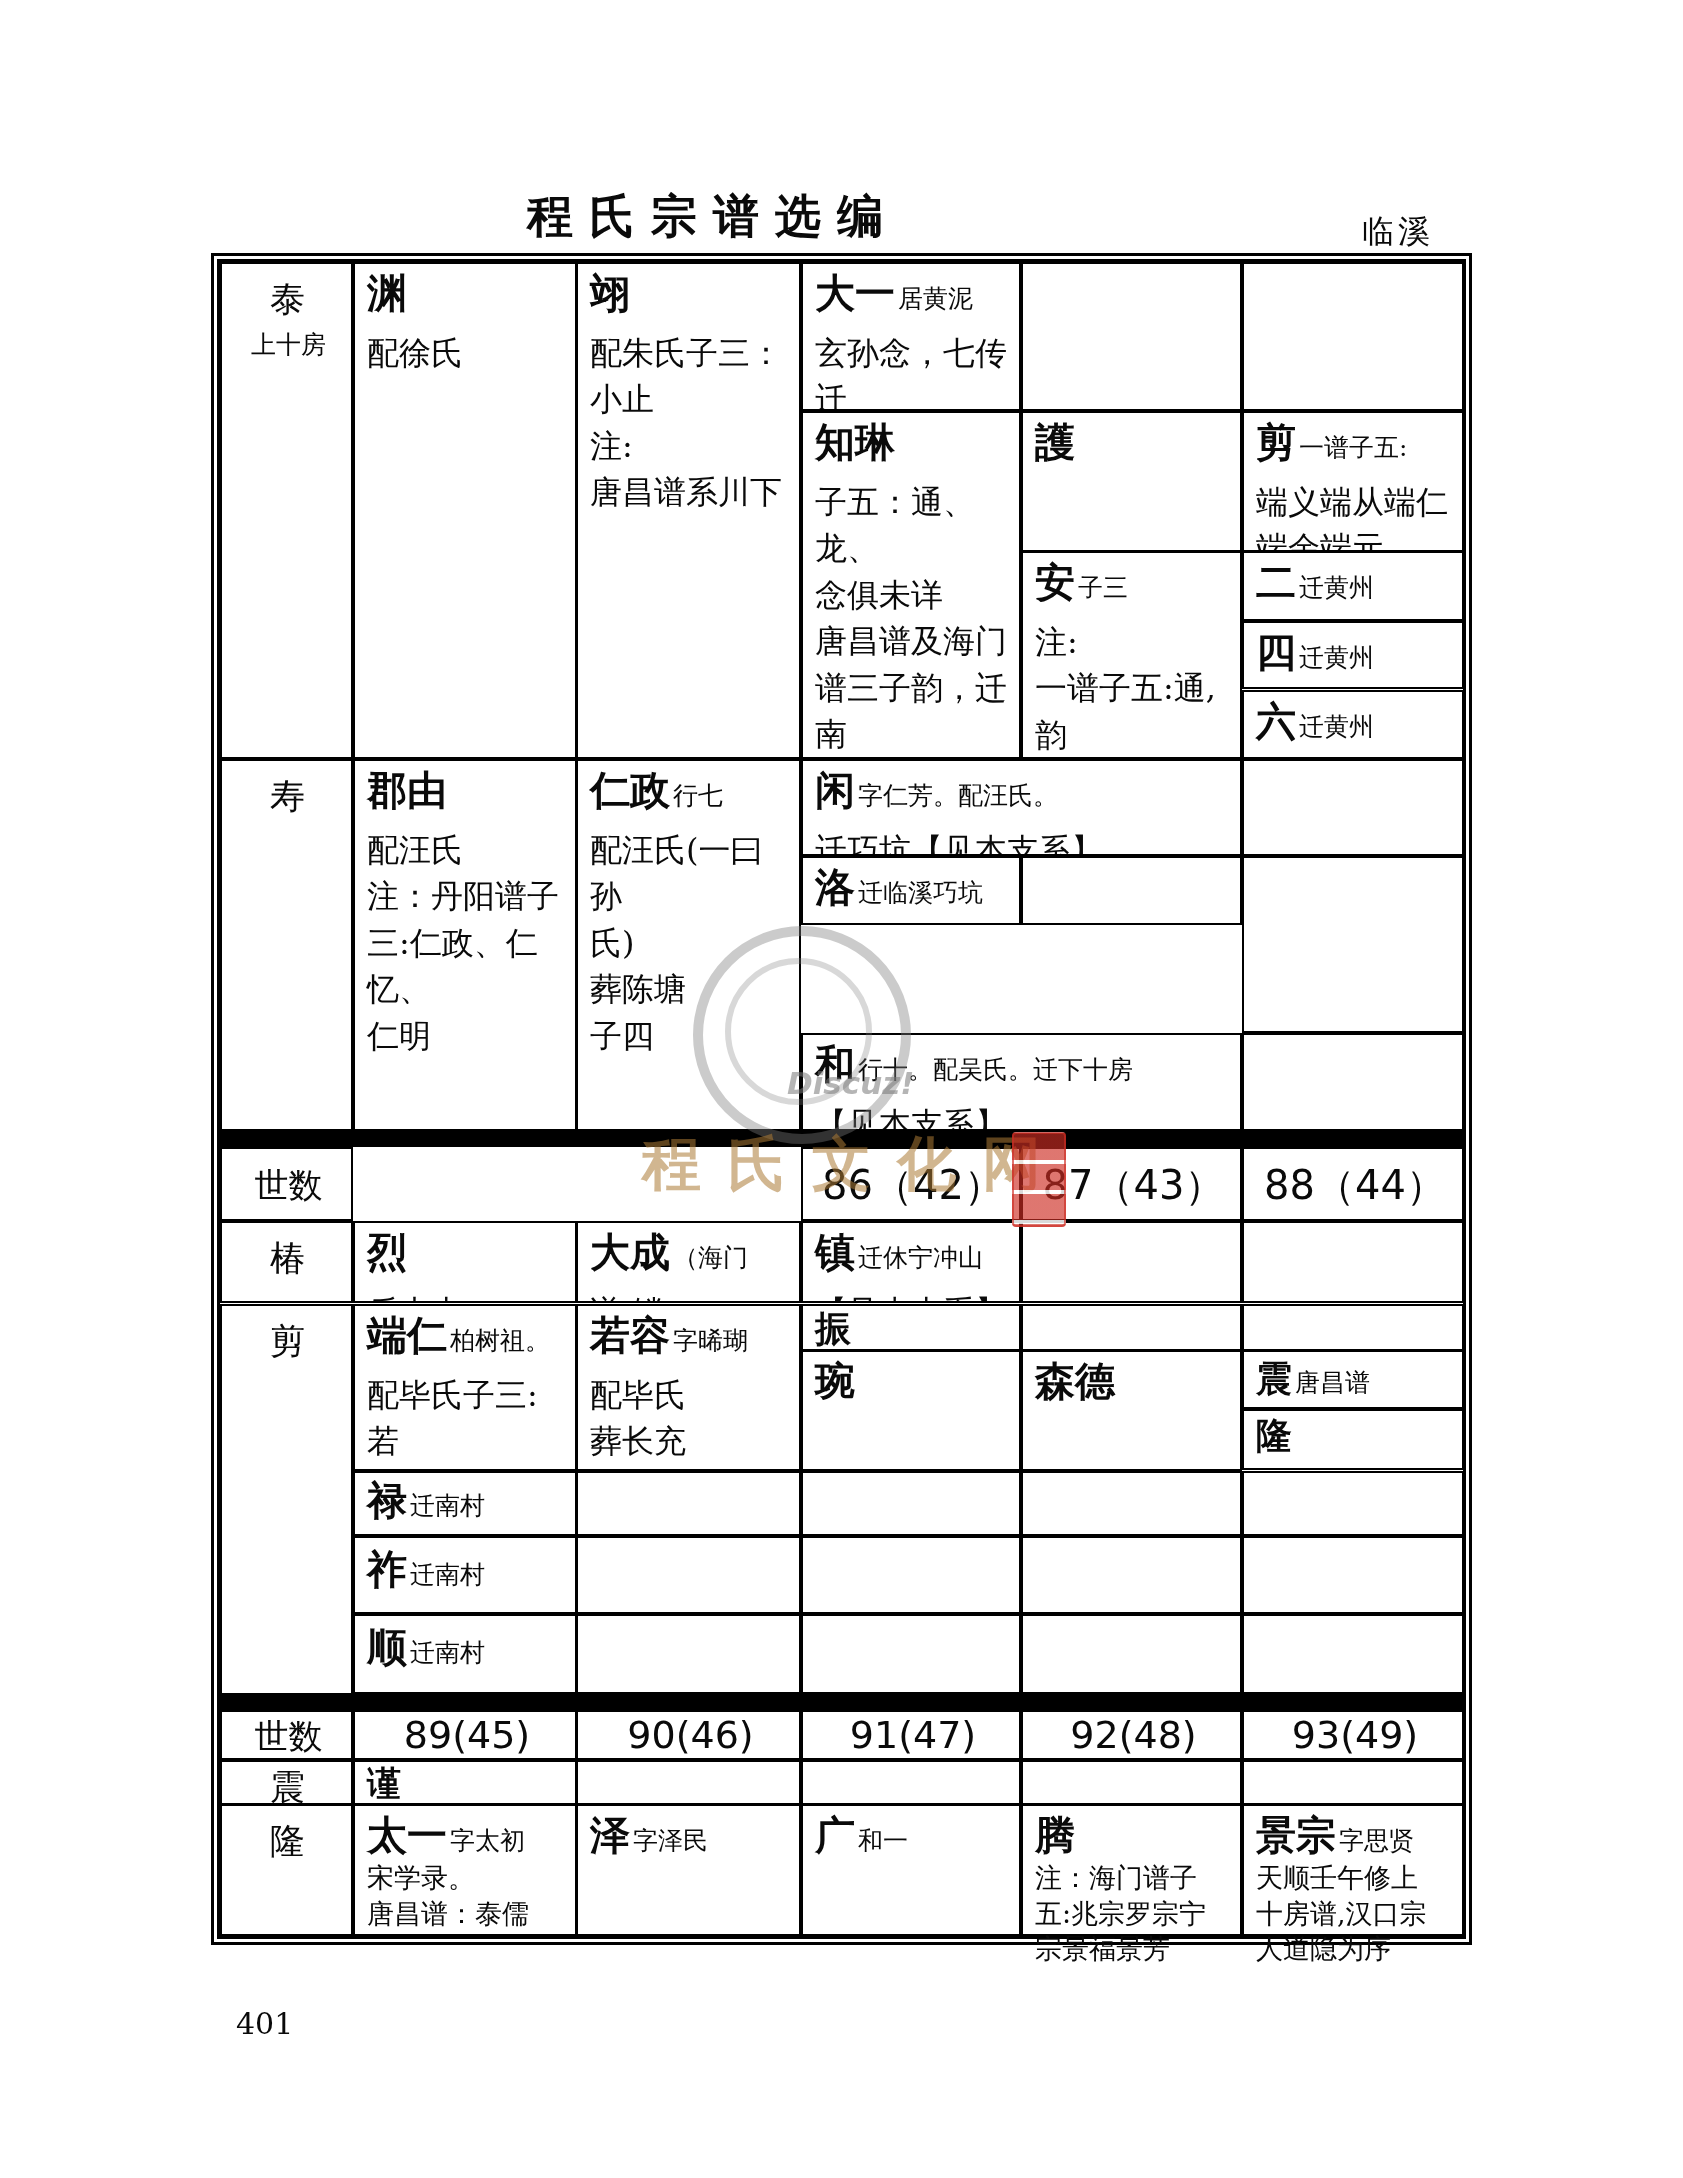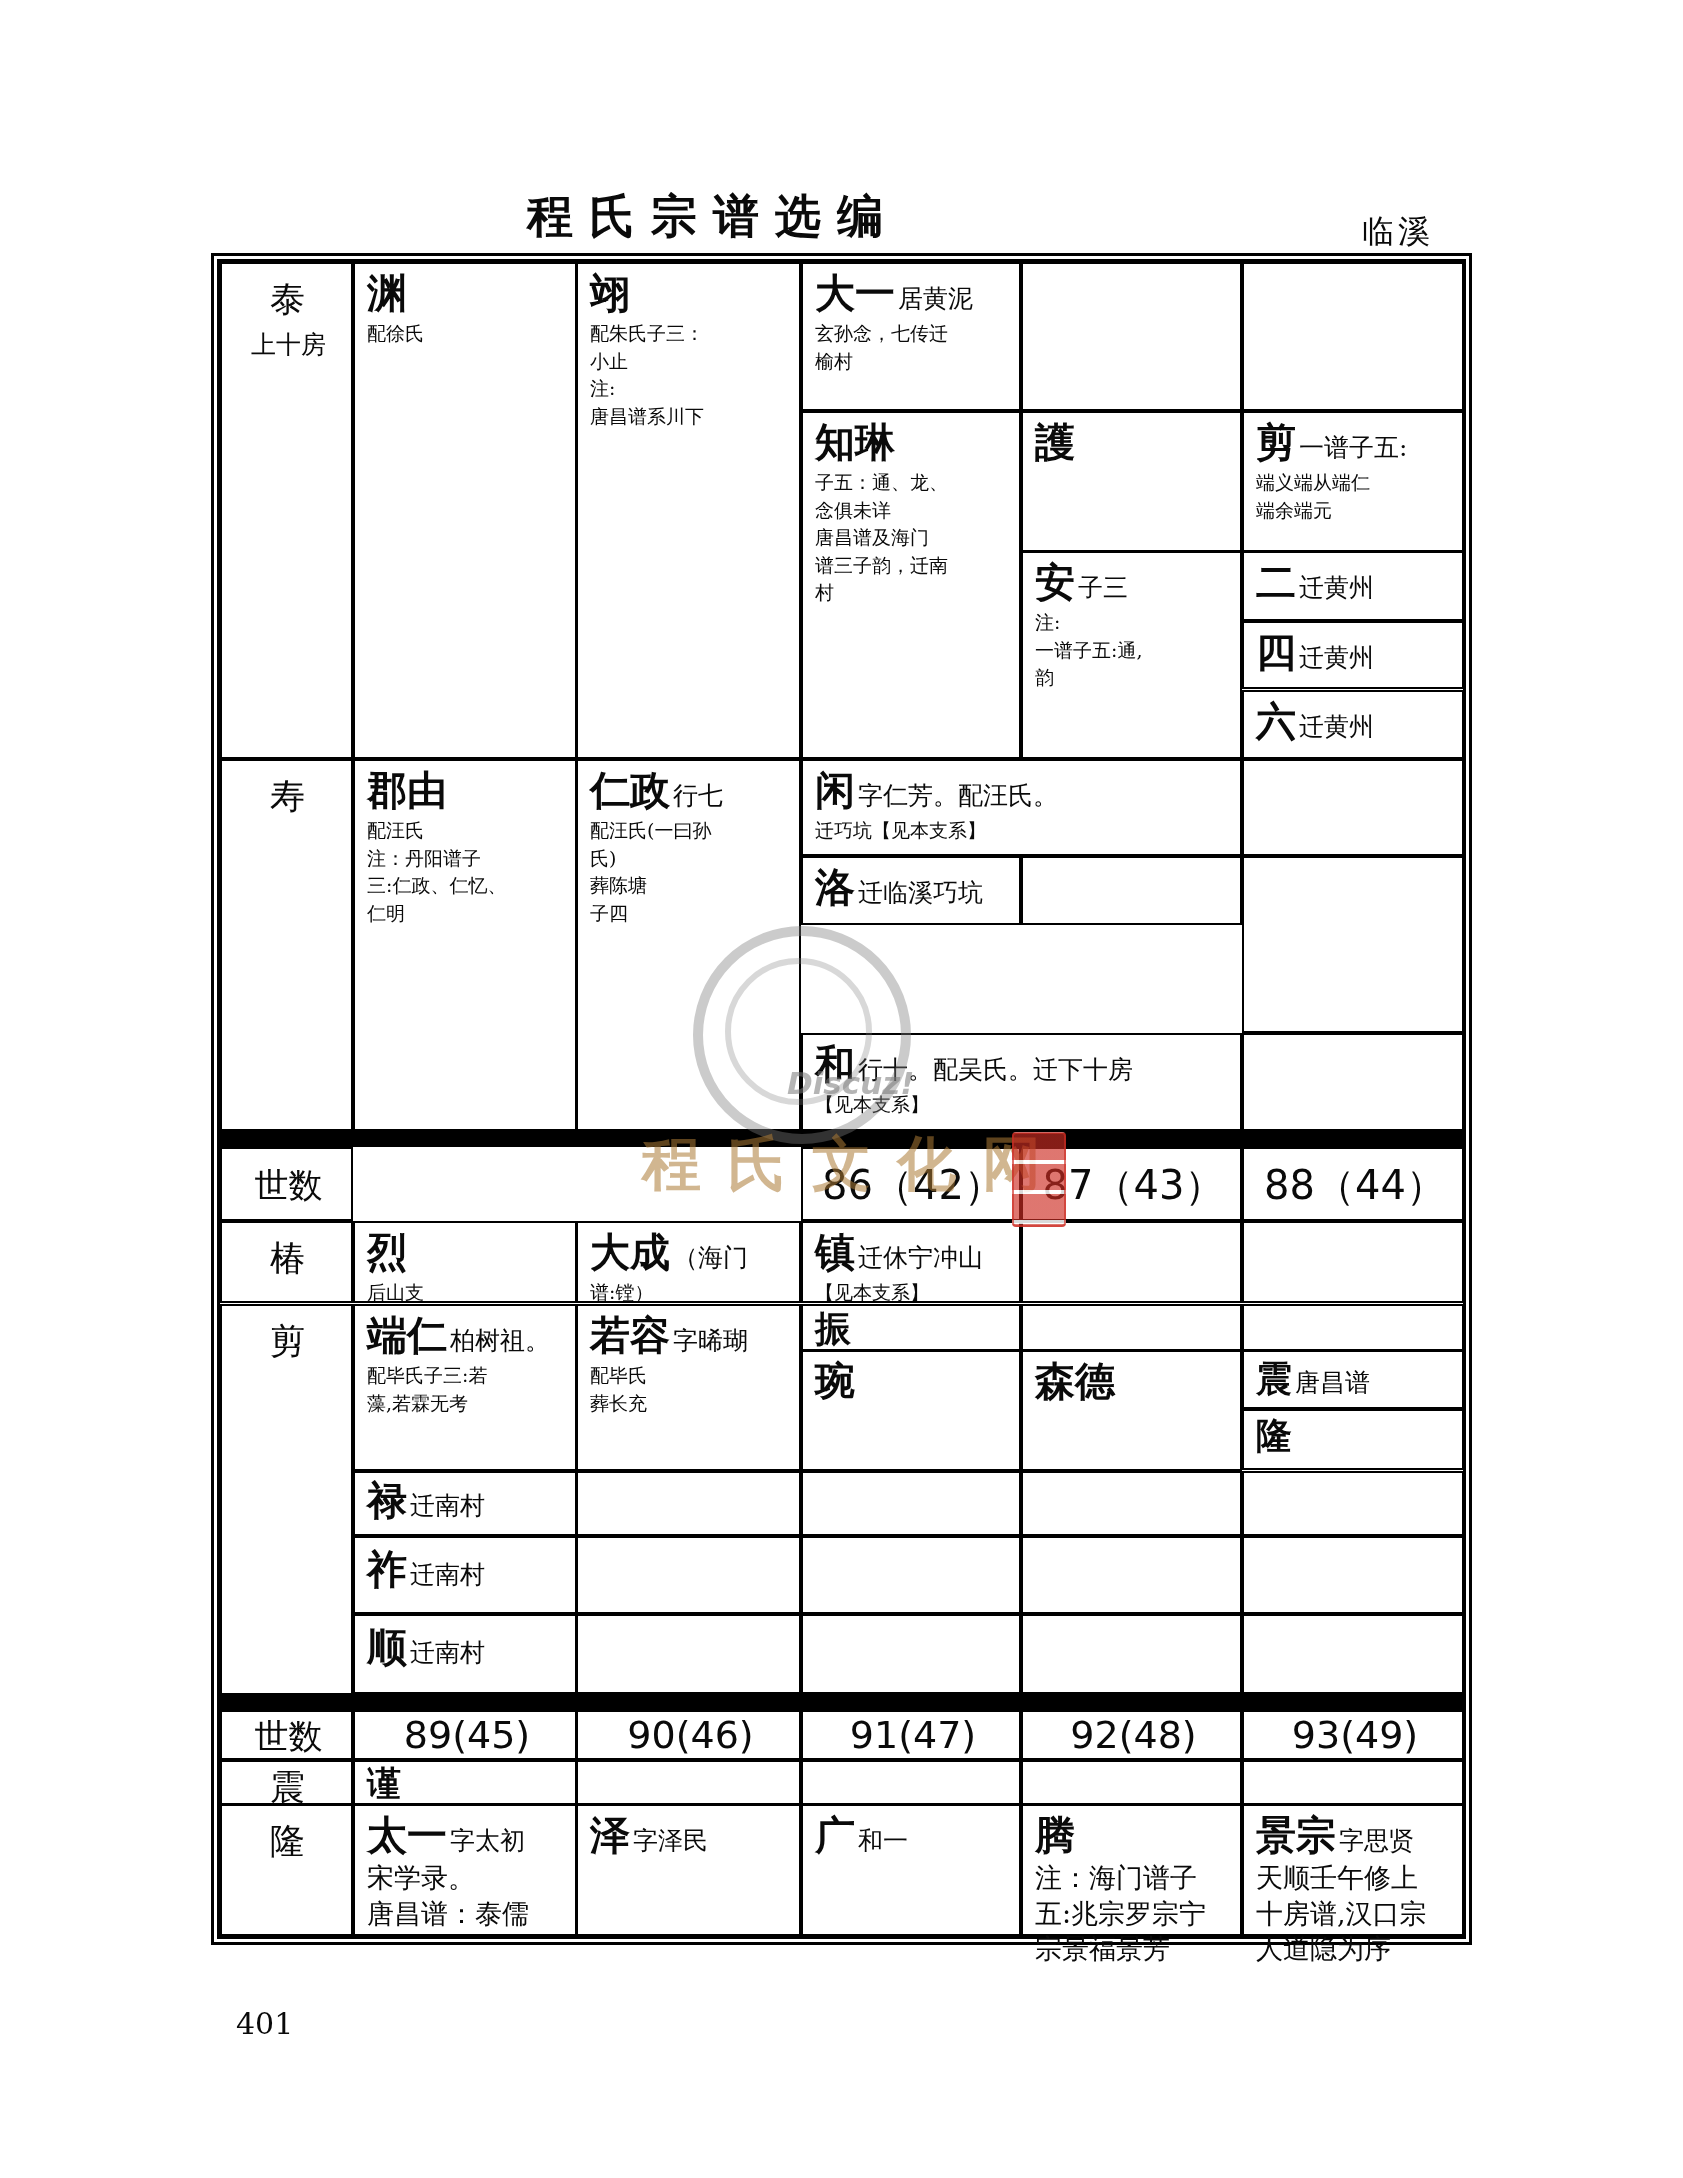--- a/index.html
+++ b/index.html
@@ -21,21 +21,21 @@
   }
   .cell{
     position:absolute;border:2px solid #000;box-sizing:border-box;
     padding:6px 8px 4px 12px;overflow:hidden;line-height:1.2;
   }
   .big{
     font-size:40px;font-weight:700;line-height:1.15;
     font-family:"DejaVu Sans","Liberation Sans",sans-serif;
   }
   .inline{font-size:25px;font-weight:400;margin-left:3px;}
-  .note{font-size:19px;white-space:pre-line;line-height:1.45;margin-top:4px;}
+  .note{font-size:32px;white-space:pre-line;line-height:1.45;margin-top:14px;}
   .labelcell{text-align:center;padding-top:14px;}
   .labelchar{font-size:35px;font-weight:400;letter-spacing:2px;}
   .labelsub{font-size:25px;display:block;margin-top:10px;}
   .gencell{
     display:flex;align-items:center;justify-content:center;
     font-family:"DejaVu Sans","Liberation Sans",sans-serif;font-size:40px;
   }
   .genlabel{font-family:"DejaVu Serif","Liberation Serif",serif;font-size:34px;}
   .sep{position:absolute;left:0;width:1243px;height:18px;background:#000;z-index:4;}
   .s6cell{overflow:visible;}

